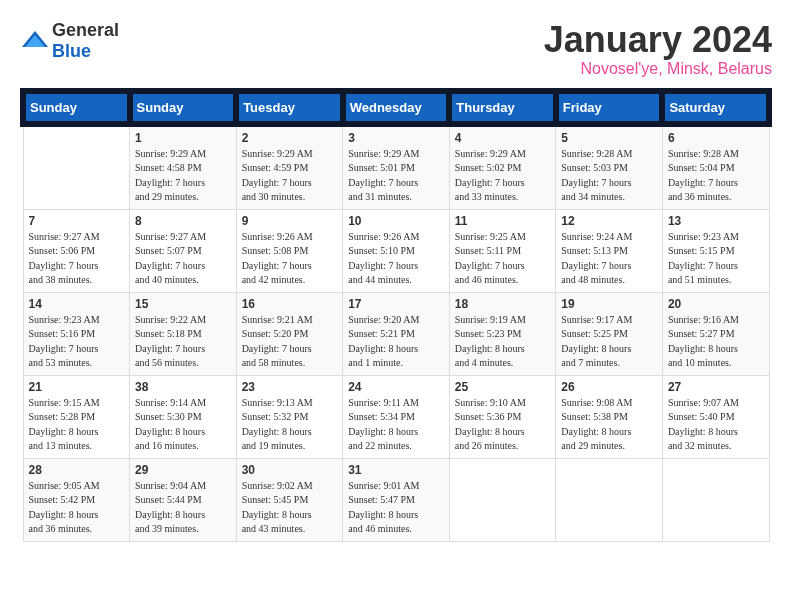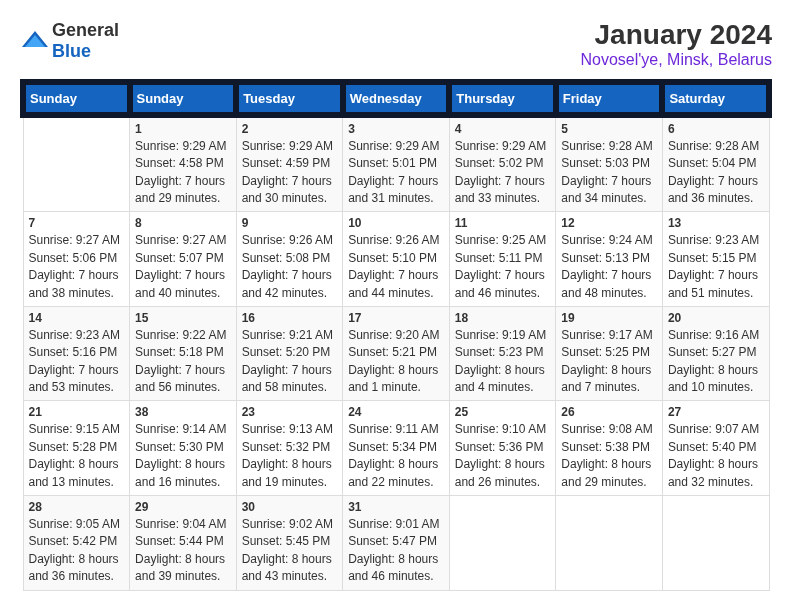--- a/index.html
+++ b/index.html
@@ -33,29 +33,29 @@
       text-align: center;
     }
     .logo-icon {
       width: 30px;
       height: 24px;
     }
     .title-area {
       text-align: right;
     }
     .month-title {
-      font-size: 28px;
+      font-size: 36px;
       font-weight: bold;
       color: #333;
       line-height: 1.1;
       margin-left: 24px;
     }
     .location-title {
       font-size: 16px;
-      color: #6d28d9;
+      color: #ec4899;
     }
     table {
       width: 100%;
       border-collapse: collapse;
     }
     thead tr {
       background-color: #1565c0;
     }
     thead th {
       color: #fff;
@@ -77,23 +77,24 @@
     }
     tbody tr:nth-child(odd) td {
       background: #f9f9f9;
     }
     .day-number {
       font-size: 12px;
       font-weight: bold;
       margin-bottom: 2px;
     }
     .day-info {
-      font-size: 12px;
+      font-size: 10px;
       color: #333;
       line-height: 1.45;
+      font-family: Liberation Serif, serif;
     }
     .empty-cell {
       background: #fff !important;
     }
   </style>
 </head>
 <body>
 
 <div class="header">
   <div class="logo">

